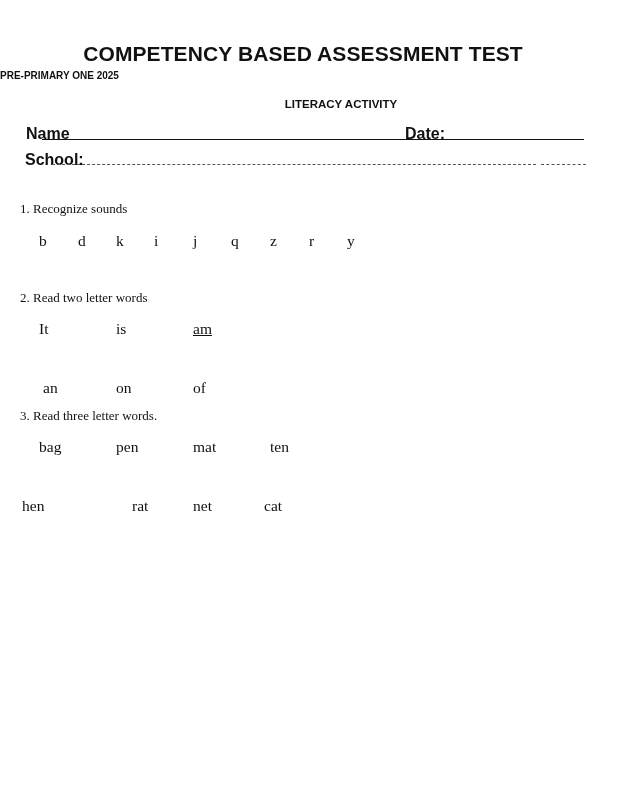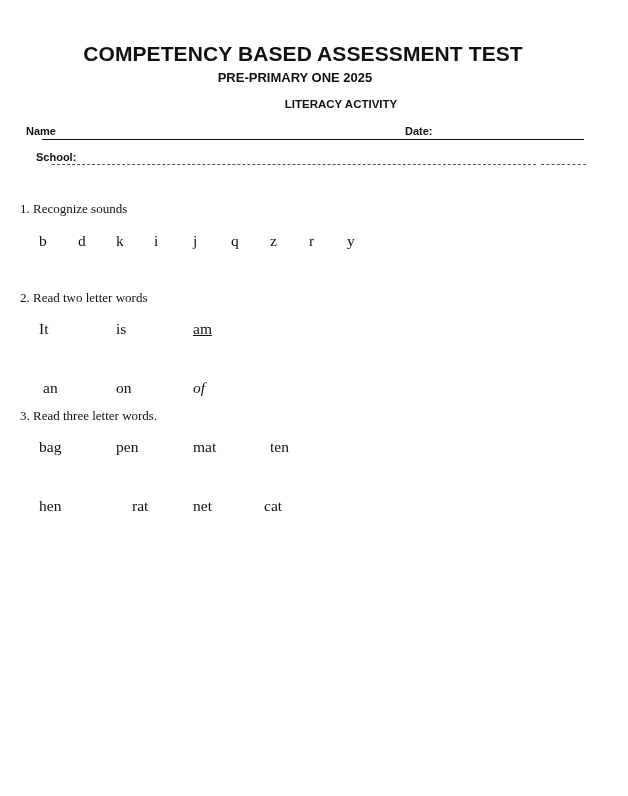--- a/index.html
+++ b/index.html
@@ -1,40 +1,40 @@
 <!DOCTYPE html>
 <html><head>
   <meta charset="utf-8">
   <style>
     html, body { margin: 0; padding: 0; background: #ffffff; }
     body { width: 628px; height: 796px; position: relative; overflow: hidden; color: #111; }
     .abs { position: absolute; white-space: nowrap; }
     .title { left: 0; width: 606px; top: 42px; text-align: center; font-family: "Liberation Sans", sans-serif; font-weight: bold; font-size: 21px; letter-spacing: 0.1px; }
-    .subtitle { left: 0; width: 590px; top: 70px; text-align: center; font-family: "Liberation Sans", sans-serif; font-weight: bold; font-size: 13px; }
+    .subtitle { left: 0; width: 590px; top: 70px; text-align: left; font-family: "Liberation Sans", sans-serif; font-weight: bold; font-size: 10px; }
     .subtitle2 { left: 0; width: 594px; top: 98px; text-align: center; font-family: "Liberation Sans", sans-serif; font-weight: bold; font-size: 11.5px; padding-left: 44px; }
-    .lbl { font-family: "Liberation Sans", sans-serif; font-weight: bold; font-size: 11px; padding-left: 20px; }
+    .lbl { font-family: "Liberation Sans", sans-serif; font-weight: bold; font-size: 16px; padding-left: 20px; }
     .line-solid { position: absolute; border-top: 1.5px solid #111; height: 0; }
     .line-dash { position: absolute; height: 0; border-top: 1.5px dashed #555; }
     .q { font-family: "Liberation Serif", serif; font-size: 13px; }
     .w { font-family: "Liberation Serif", serif; font-size: 15.5px; }
   </style>
 </head>
 <body>
 
 <div>
 
   <div class="abs title">COMPETENCY BASED ASSESSMENT TEST</div>
   <div class="abs subtitle">PRE-PRIMARY ONE 2025</div>
   <div class="abs subtitle2">LITERACY ACTIVITY</div>
 
   <div class="abs lbl" style="left:6px; top:125px;">Name</div>
   <div class="line-solid" style="left:42px; top:139px; width:542px;"></div>
   <div class="abs lbl" style="left:385px; top:125px;">Date:</div>
 
-  <div class="abs lbl" style="left:16px; top:151px;">School:</div>
+  <div class="abs lbl" style="left:5px; top:151px;">School:</div>
   <div class="line-dash" style="left:52px; top:164px; width:484px;"></div>
   <div class="line-dash" style="left:541px; top:164px; width:45px;"></div>
 
   <div class="abs q" style="left:20px; top:201px;">
     <span>1.</span>
     <span>Recognize sounds</span>
   </div>
   <div class="abs w" style="left:39px; top:232px;">b</div>
   <div class="abs w" style="left:78px; top:232px;">d</div>
   <div class="abs w" style="left:116px; top:232px;">k</div>
@@ -47,28 +47,28 @@
 
   <div class="abs q" style="left:20px; top:290px;">
     <span>2.</span>
     <span>Read two letter words</span>
   </div>
   <div class="abs w" style="left:39px; top:320px;">It</div>
   <div class="abs w" style="left:116px; top:320px;text-align:right;">is</div>
   <div class="abs w" style="left:193px; top:320px;text-decoration:underline;">am</div>
   <div class="abs w" style="left:43px; top:379px;">an</div>
   <div class="abs w" style="left:116px; top:379px;text-align:right;">on</div>
-  <div class="abs w" style="left:193px; top:379px;font-style:italic;">of</div>
+  <div class="abs w" style="left:193px; top:379px;">of</div>
 
   <div class="abs q" style="left:20px; top:408px;">
     <span>3.</span>
     <span>Read three letter words.</span>
   </div>
   <div class="abs w" style="left:39px; top:438px;">bag</div>
   <div class="abs w" style="left:116px; top:438px;text-align:right;">pen</div>
   <div class="abs w" style="left:193px; top:438px;">mat</div>
   <div class="abs w" style="left:270px; top:438px;">ten</div>
-  <div class="abs w" style="left:39px; top:497px;">hen</div>
+  <div class="abs w" style="left:22px; top:497px;">hen</div>
   <div class="abs w" style="left:132px; top:497px;">rat</div>
   <div class="abs w" style="left:193px; top:497px;">net</div>
   <div class="abs w" style="left:264px; top:497px;">cat</div>
 
 </div>
 
 </body></html>

